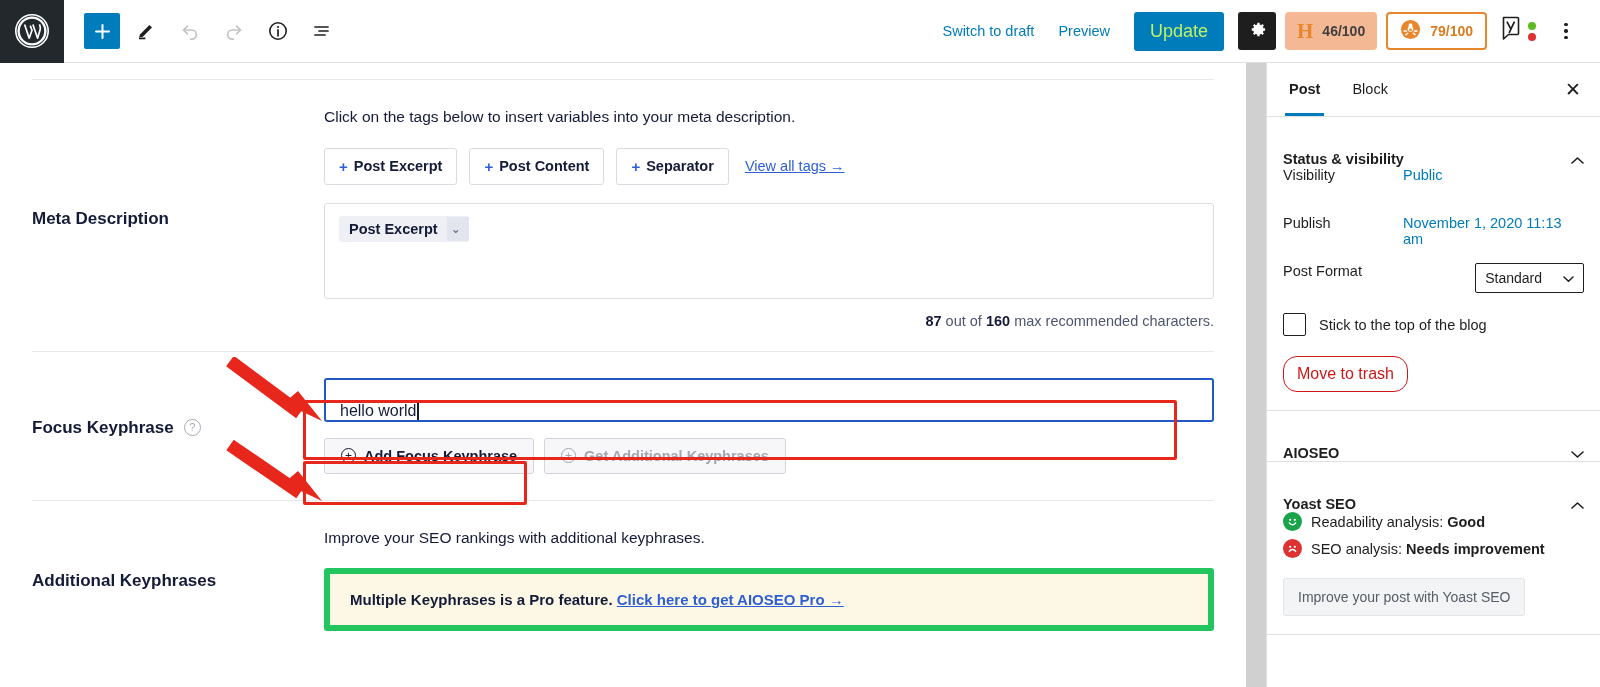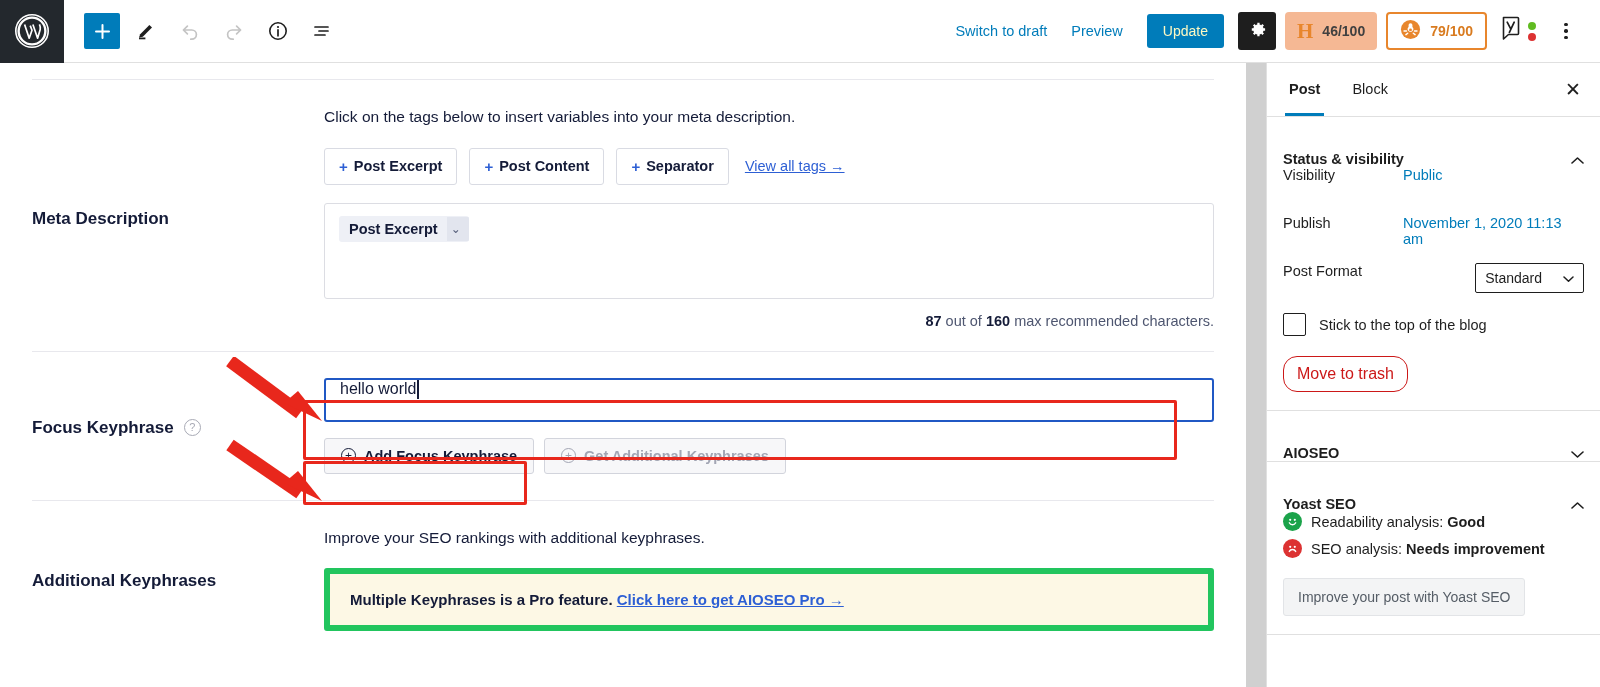--- a/index.html
+++ b/index.html
@@ -38,21 +38,21 @@
     color: #fff; cursor: pointer;
   }
   .tb-spacer { flex: 1 1 auto; }
 
   .tb-right { display: flex; align-items: center; gap: 0; padding-right: 16px; }
   .tb-link {
     color: #007cba; font-size: 14.5px; padding: 6px 12px;
     cursor: pointer; white-space: nowrap; text-decoration: none;
   }
   .tb-update {
-    background: #007cba; color: #fef9c3; font-size: 14px; font-weight: 500;
+    background: #007cba; color: #bef264; font-size: 18px; font-weight: 500;
     border-radius: 3px; padding: 9px 16px; margin-left: 12px;
     cursor: pointer; white-space: nowrap;
   }
   .tb-gear {
     width: 38px; height: 38px; background: #1e1e1e; border-radius: 3px;
     display: flex; align-items: center; justify-content: center;
     margin-left: 14px; cursor: pointer;
   }
   .score-badge {
     display: flex; align-items: center; gap: 9px;
@@ -133,21 +133,21 @@
     text-align: right; font-size: 14.5px; color: #4e5670; margin-top: 14px;
   }
   .charcount b { color: #141b38; }
 
   
   .kp-input-wrap { position: relative; }
   .kp-input {
     width: 100%; height: 44px; border: 2px solid #2058c4; border-radius: 3px;
     background: #fff; font-size: 16px; color: #141b38;
     padding: 0 14px; font-family: "Liberation Sans", sans-serif;
-    display: flex; align-items: flex-start; outline: none;
+    display: flex; align-items: flex-end; outline: none;
   }
   .caret-bar {
     display: inline-block; width: 1.5px; height: 19px; background: #141b38;
     margin-left: 1px; vertical-align: middle;
   }
   .kp-btn-row { display: flex; align-items: center; gap: 10px; margin-top: 16px; }
   .kp-btn {
     border: 1px solid #d2d4dc; border-radius: 3px; background: #f7f7f9;
     padding: 9px 16px; font-size: 14.5px; font-weight: bold; color: #141b38;
     cursor: pointer; display: flex; align-items: center; gap: 8px;

